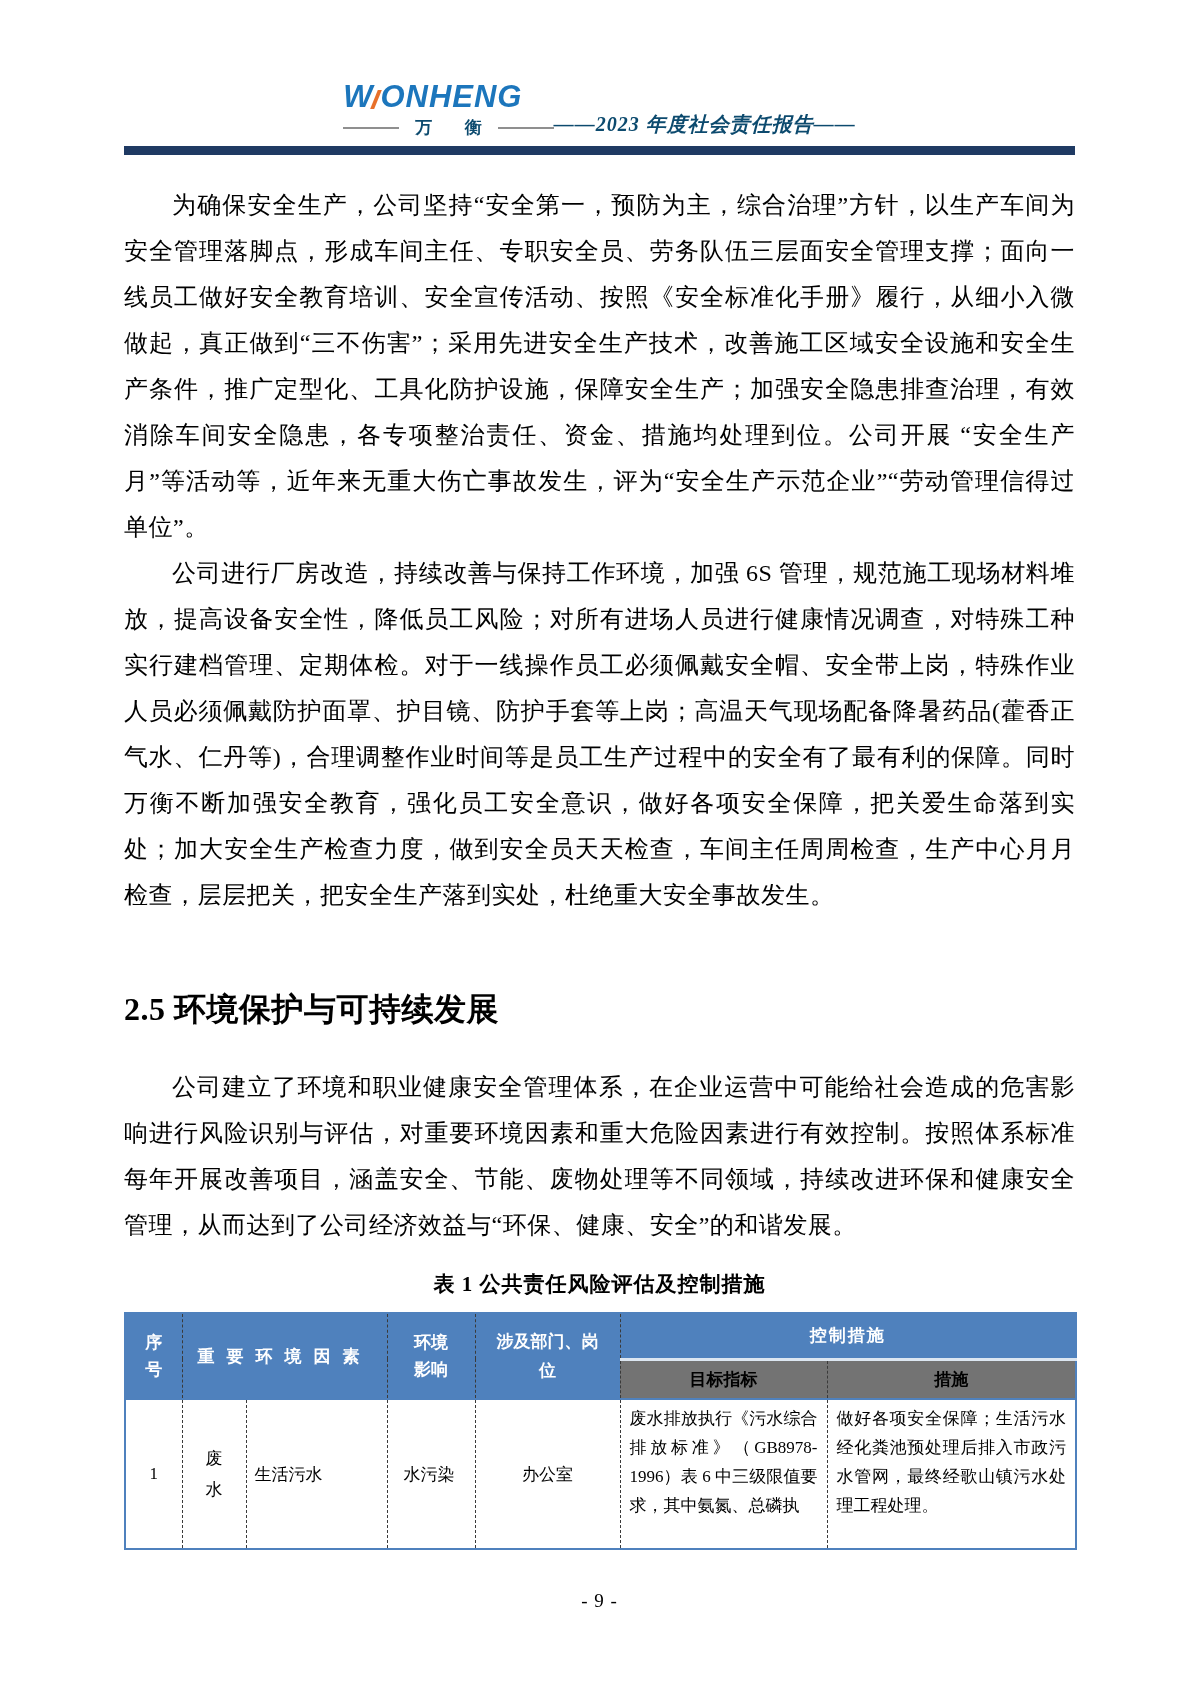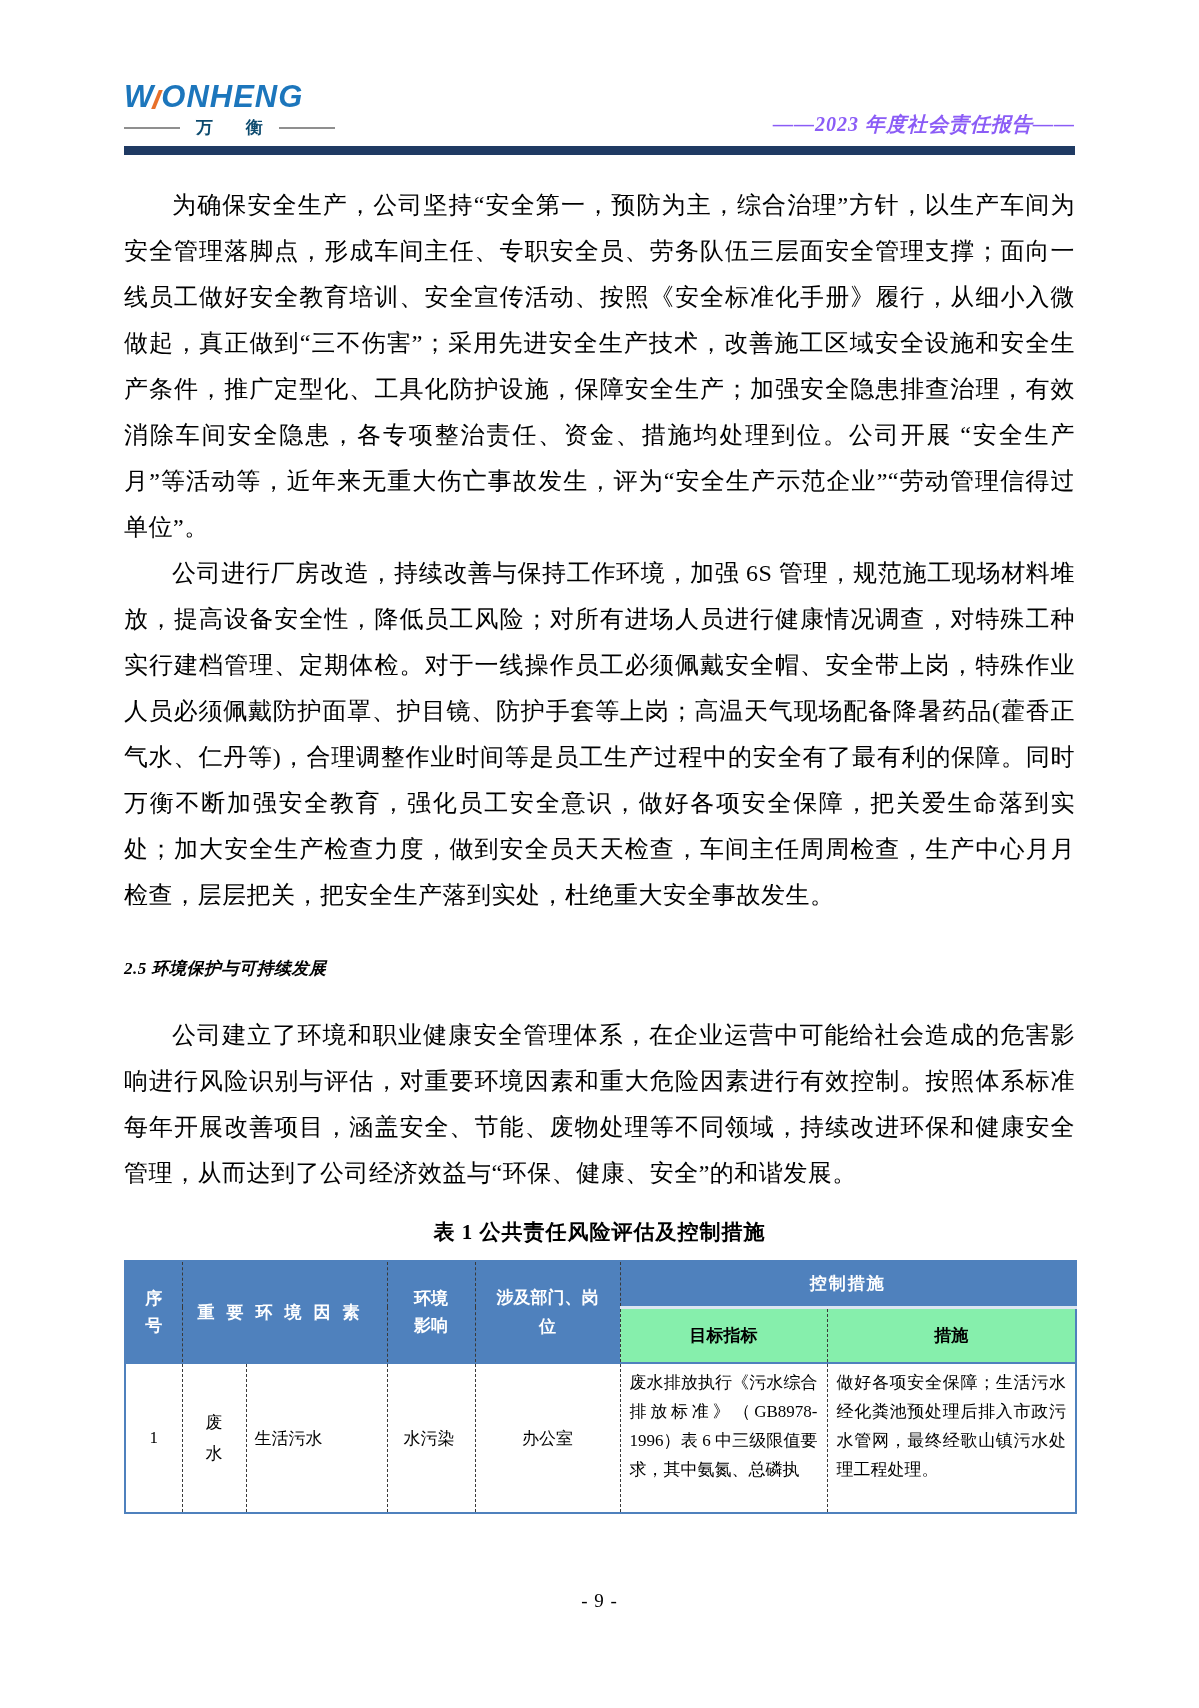--- a/index.html
+++ b/index.html
@@ -5,60 +5,60 @@
   * { box-sizing: border-box; }
   html, body { margin: 0; padding: 0; background: #e8e8e8; }
   .page {
     position: relative; width: 1199px; height: 1708px; background: #ffffff;
     margin: 0 auto; overflow: hidden;
     font-family: "Liberation Serif", "DejaVu Serif", serif; color: #000;
   }
   .content { position: relative; margin: 0 124px; width: 951px; }
 
   
-  .hdr { display: flex; justify-content: space-between; align-items: flex-end; padding-top: 82px; }
+  .hdr { display: flex; justify-content: center; align-items: flex-end; padding-top: 82px; }
   .logo-word {
     font-family: "Liberation Sans", "DejaVu Sans", sans-serif;
     font-weight: bold; font-style: italic; font-size: 31px; line-height: 30px;
     color: #1c76bc; letter-spacing: 1px; white-space: nowrap;
   }
   .logo-slash { display: inline-block; width: 4px; height: 19px; background: #e8702a;
     transform: skewX(-22deg); margin: 0 2px 0 1px; vertical-align: -2px; }
   .logo-sub { display: flex; align-items: center; margin-top: 4px; }
   .logo-dash { width: 56px; height: 2px; background: #8f8f8f; }
   .logo-sub-text {
     font-family: "Liberation Sans", sans-serif; font-weight: bold; font-size: 17px;
     color: #0c4a6e; letter-spacing: 14px; margin: 0 2px 0 16px; white-space: nowrap;
   }
   .report-title {
-    font-style: italic; font-weight: bold; font-size: 20px; color: #8b5cf6;
+    font-style: italic; font-weight: bold; font-size: 20px; color: #0c4a6e;
     letter-spacing: 1px; padding-bottom: 1px; white-space: nowrap;
   }
   .navy-bar { height: 9px; background: #1f3a63; margin-top: 7px; }
 
   
   .para {
     font-size: 24px; line-height: 46px; text-align: justify; text-indent: 2em;
     margin: 0; letter-spacing: 0.5px;
   }
   .para.first { margin-top: 27px; }
-  .section-heading { font-size: 17px; font-weight: bold; margin: 39px 0 0 0; letter-spacing: 0.5px; font-style: italic; }
+  .section-heading { font-size: 32px; font-weight: bold; margin: 70px 0 0 0; letter-spacing: 0.5px; }
   .para.env { margin-top: 32px; }
 
   
   .tbl-caption { margin-top: 22px; text-align: center; font-weight: bold; font-size: 21px; letter-spacing: 1px; }
   table.risk {
     margin-top: 14px; width: 951px; border-collapse: collapse; table-layout: fixed;
     border: 2px solid #4f81bd; font-size: 17px;
   }
   .risk th, .risk td { border: 1px dashed #3a3a3a; }
   .risk thead th { font-weight: bold; }
   .risk .th-blue { background: #4f81bd; color: #ffffff; }
   .risk tr.main th { height: 46px; }
-  .risk tr.sub th { height: 56px; background: #86efac; color: #000; border-bottom: 2px solid #4f81bd; }
+  .risk tr.sub th { height: 40px; background: #737373; color: #000; border-bottom: 2px solid #4f81bd; }
   .risk .th-control { border-bottom: 3px solid #dce6f1; letter-spacing: 2px; }
   .risk .th-index { padding: 0 15px; line-height: 27px; }
   .risk .th-factor { letter-spacing: 12px; }
   .risk .th-impact { padding: 0 20px; line-height: 27px; }
   .risk .th-dept { padding: 0 14px; line-height: 29px; }
   .risk tbody td { border-top: 2px solid #4f81bd; height: 150px; vertical-align: middle; }
   .risk .td-center { text-align: center; }
   .risk .td-cat { padding: 0 16px; text-align: center; line-height: 31px; }
   .risk .td-detail { padding: 0 8px; text-align: left; }
   .risk .td-impact { padding: 0 16px; text-align: left; line-height: 31px; }

